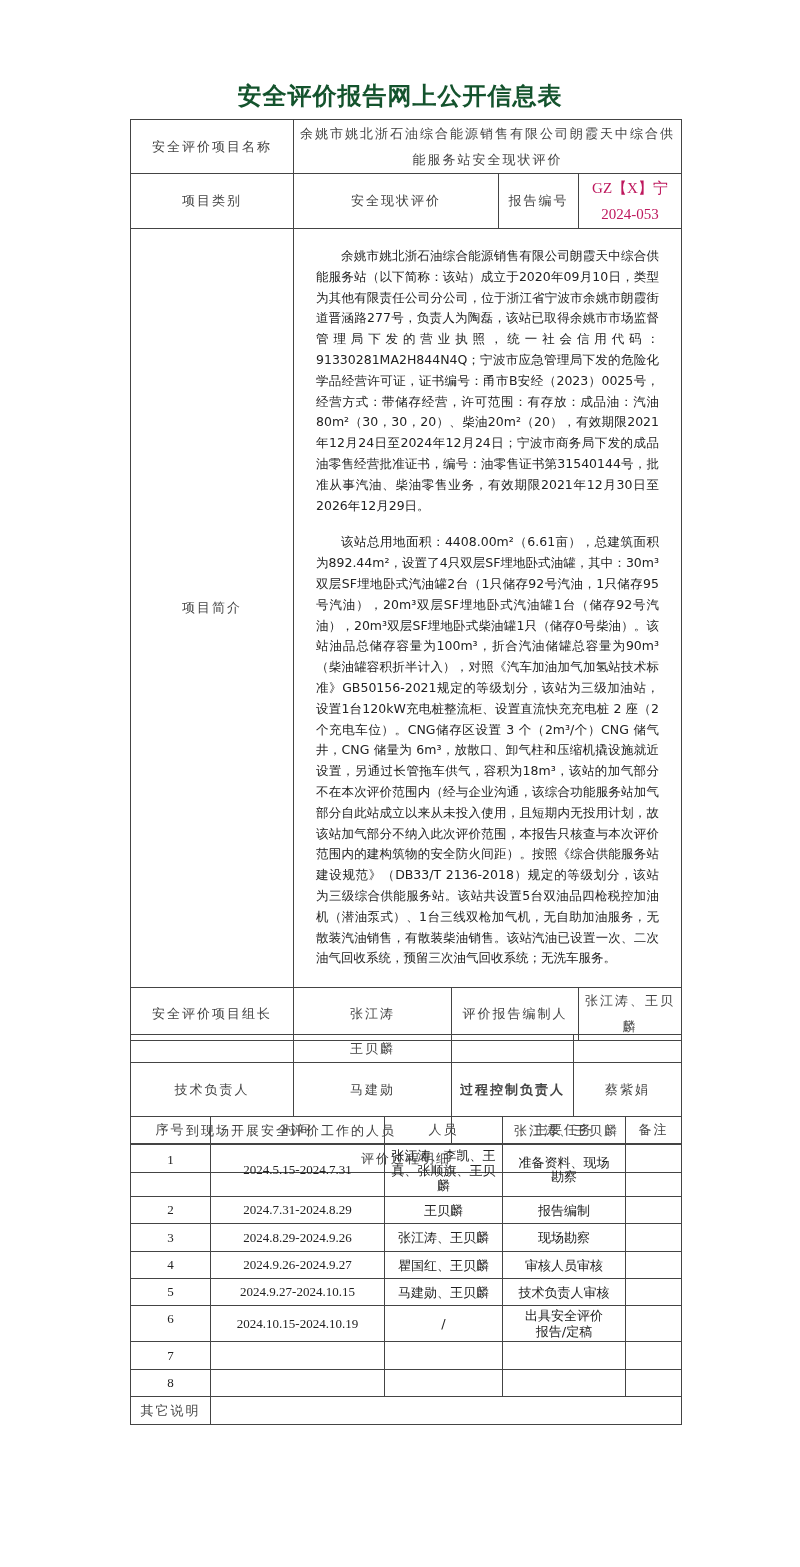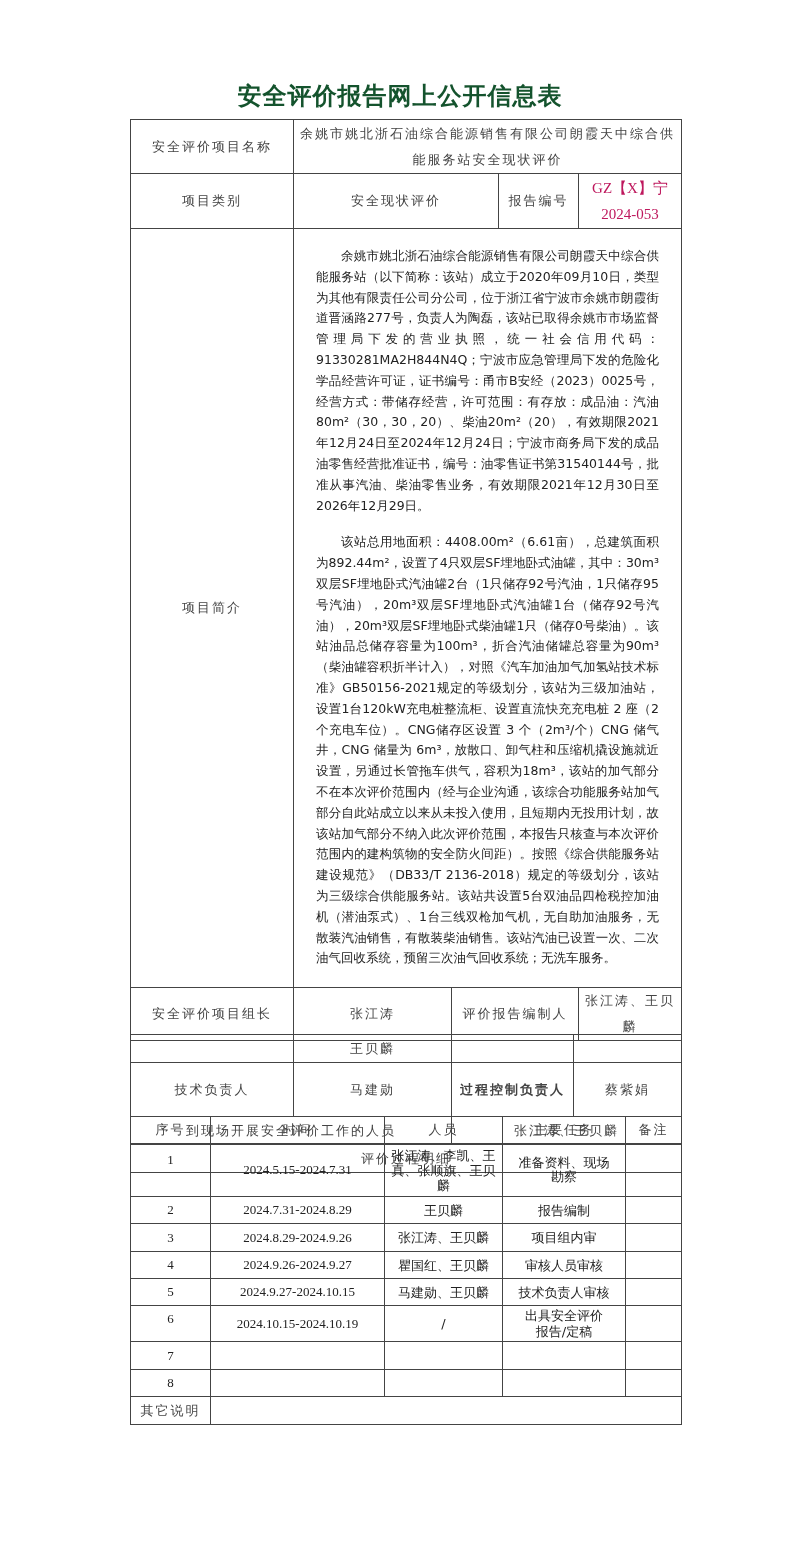--- a/index.html
+++ b/index.html
@@ -117,21 +117,21 @@
     <td class="num">2</td>
     <td class="num">2024.7.31-2024.8.29</td>
     <td class="small">王贝麟</td>
     <td class="small">报告编制</td>
     <td></td>
   </tr>
   <tr style="height:28px">
     <td class="num">3</td>
     <td class="num">2024.8.29-2024.9.26</td>
     <td class="small">张江涛、王贝麟</td>
-    <td class="small">项目组内审</td>
+    <td class="small">现场勘察</td>
     <td></td>
   </tr>
   <tr style="height:27px">
     <td class="num">4</td>
     <td class="num">2024.9.26-2024.9.27</td>
     <td class="small">瞿国红、王贝麟</td>
     <td class="small">审核人员审核</td>
     <td></td>
   </tr>
   <tr style="height:27px">

